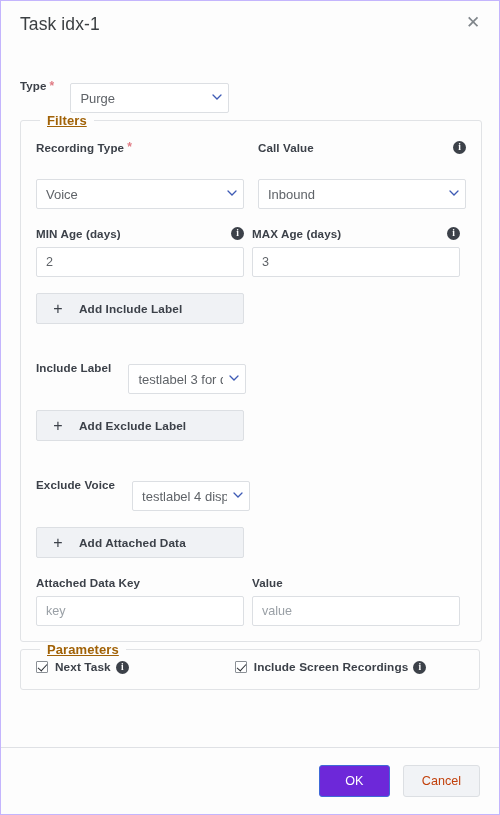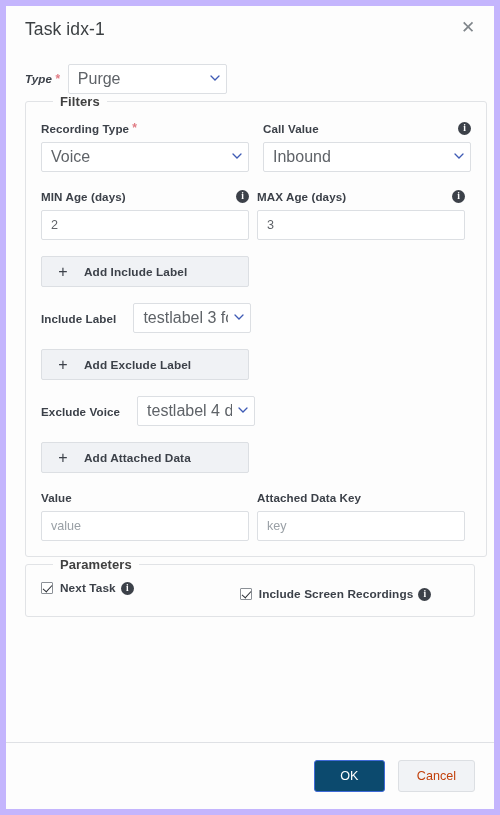--- a/index.html
+++ b/index.html
@@ -8,21 +8,21 @@
     width: 500px; height: 815px;
     background: #ffffff;
     font-family: "Liberation Sans", sans-serif;
     -webkit-font-smoothing: antialiased;
   }
 
   .dialog {
     position: relative;
     width: 500px; height: 815px;
     background: #fdfdfd;
-    border: 6px solid #c4b5fd;
+    border: 1px solid #c4b5fd;
     display: flex;
     flex-direction: column;
   }
 
   
   .dlg-header {
     position: relative;
     height: 48px;
     flex: 0 0 48px;
     display: flex;
@@ -60,37 +60,38 @@
     font-size: 11.6px;
     font-weight: bold;
     color: #3c4149;
     letter-spacing: .1px;
     white-space: nowrap;
   }
   .req { color: #e07b84; font-weight: bold; margin-left: 3px; font-size: 12px; }
 
   
   .type-row { margin-top: 10px; display: flex; align-items: center; }
-  .type-row .field-label { margin-right: 8px; font-style: italic; }
+  .type-row .field-label { margin-right: 16px; }
 
   
   .sel {
     position: relative;
     height: 30px;
     background: #ffffff;
     border: 1px solid #dcdfe3;
     border-radius: 2px;
     display: flex;
     align-items: center;
     padding: 0 22px 0 9px;
-    font-size: 16px;
+    font-size: 13px;
     color: #5f6368;
     overflow: hidden;
     white-space: nowrap;
     cursor: pointer;
+    margin-top: 24px;
   }
   .sel .sel-text {
     overflow: hidden;
     text-overflow: clip;
     white-space: nowrap;
     display: block;
   }
   .caret {
     position: absolute;
     right: 8px; top: 50%;
@@ -118,24 +119,25 @@
   
   fieldset.box {
     border: 1px solid #e1e3e6;
     border-radius: 3px;
     margin: 0;
     padding: 0 15px 15px 15px;
   }
   fieldset.box legend {
     font-size: 13px;
     font-weight: bold;
-    color: #404040;
+    color: #a16207;
     padding: 0 7px;
-    margin-left: 12px;
+    margin-left: 4px;
     letter-spacing: .1px;
+    text-decoration: underline;
   }
   .filters-box { margin-top: 17px; }
   .params-box  { margin-top: 21px; }
 
   
   .two-col {
     display: grid;
     grid-template-columns: 208px 208px;
     column-gap: 14px;
   }
@@ -201,21 +203,21 @@
   .lbl-sel { width: 118px; }
 
   
   .params-inner {
     display: flex;
     align-items: center;
     padding-top: 3px;
     gap: 8px;
   }
   .chk-item { display: flex; align-items: center; }
-  .chk-item.second { margin-left: 98px; margin-top: 12px; }
+  .chk-item.second { margin-left: 98px; }
   .chk-box {
     width: 12px; height: 12px;
     border: 1px solid #8b9096;
     background: #ffffff;
     border-radius: 1px;
     position: relative;
     flex: 0 0 12px;
     margin-right: 7px;
     cursor: pointer;
   }
@@ -250,21 +252,21 @@
   .btn {
     height: 32px;
     min-width: 71px;
     border-radius: 3px;
     font-size: 12.6px;
     font-family: "Liberation Sans", sans-serif;
     cursor: pointer;
     padding: 0 18px;
   }
   .btn-primary {
-    background: #0c4a6e;
+    background: #6d28d9;
     border: 1px solid #3f6ad8;
     color: #ffffff;
   }
   .btn-secondary {
     background: #f1f3f6;
     border: 1px solid #dcdfe3;
     color: #c2410c;
   }
 </style>
 </head>
@@ -385,29 +387,29 @@
       <div class="grp">
         <button class="add-btn">
           <span class="plus">+</span>
           <span class="add-text">Add Attached Data</span>
         </button>
       </div>
 
       <div class="two-col grp">
         <div>
           <div class="lbl-line">
+            <span class="field-label">Attached Data Key</span>
+          </div>
+          <input class="inp" type="text" placeholder="key" style="">
+        </div>
+        <div>
+          <div class="lbl-line">
             <span class="field-label">Value</span>
           </div>
           <input class="inp" type="text" placeholder="value" style="">
-        </div>
-        <div>
-          <div class="lbl-line">
-            <span class="field-label">Attached Data Key</span>
-          </div>
-          <input class="inp" type="text" placeholder="key" style="">
         </div>
       </div>
 
     </fieldset>
 
     <fieldset class="box params-box">
       <legend>Parameters</legend>
       <div class="params-inner">
         <div class="chk-item">
           <span class="chk-box checked"></span>

